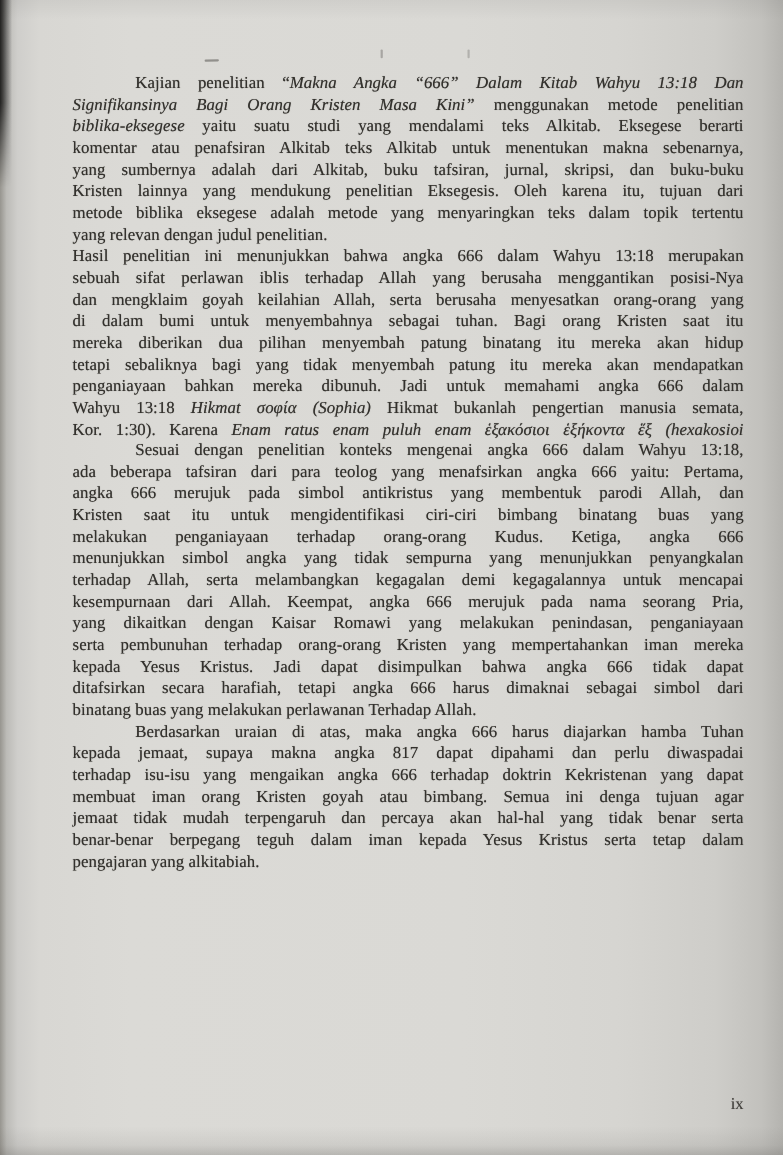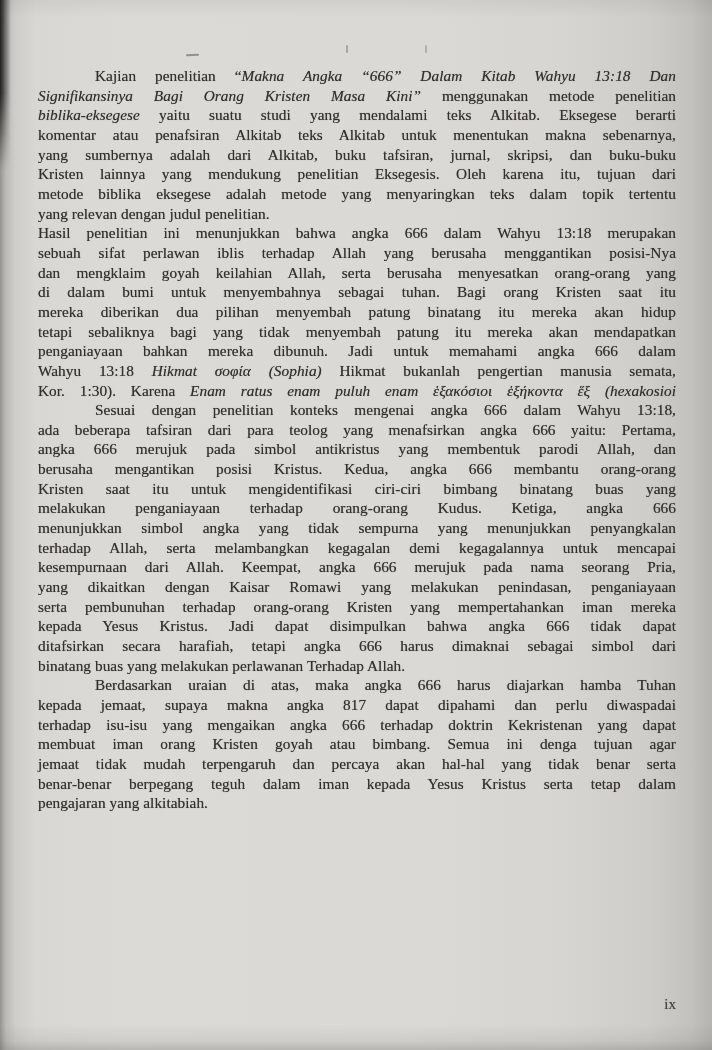--- a/index.html
+++ b/index.html
@@ -26,20 +26,21 @@
   }
   .textblock {
     position:absolute; left:38px; top:66px; width:638px;
     font-size:15.3px; line-height:19.65px;
     letter-spacing:0.05px;
     text-shadow:0 0 0.7px rgba(51,49,45,0.65);
   }
   .line {
     text-align:justify;
     text-align-last:justify;
+    margin-left:28px;
     -moz-text-align-last:justify;
   }
   .line.last {
     text-align-last:left;
     -moz-text-align-last:left;
   }
   .line.ind { text-indent:57px; }
   .it { font-style:italic; }
   .pagenum {
     position:absolute; left:0; top:996px; width:676px;
@@ -74,21 +75,20 @@
       <div class="line"><span>dan mengklaim goyah keilahian Allah, serta berusaha menyesatkan orang-orang yang</span></div>
       <div class="line"><span>di dalam bumi untuk menyembahnya sebagai tuhan. Bagi orang Kristen saat itu</span></div>
       <div class="line"><span>mereka diberikan dua pilihan menyembah patung binatang itu mereka akan hidup</span></div>
       <div class="line"><span>tetapi sebaliknya bagi yang tidak menyembah patung itu mereka akan mendapatkan</span></div>
       <div class="line"><span>penganiayaan bahkan mereka dibunuh. Jadi untuk memahami angka 666 dalam</span></div>
       <div class="line"><span>Wahyu 13:18 </span><span class="it">Hikmat σοφία (Sophia)</span><span> Hikmat bukanlah pengertian manusia semata,</span></div>
       <div class="line"><span>Kor. 1:30). Karena </span><span class="it">Enam ratus enam puluh enam ἑξακόσιοι ἑξήκοντα ἕξ (hexakosioi</span></div>
       <div class="line ind"><span>Sesuai dengan penelitian konteks mengenai angka 666 dalam Wahyu 13:18,</span></div>
       <div class="line"><span>ada beberapa tafsiran dari para teolog yang menafsirkan angka 666 yaitu: Pertama,</span></div>
       <div class="line"><span>angka 666 merujuk pada simbol antikristus yang membentuk parodi Allah, dan</span></div>
-      <div class="line"><span>berusaha mengantikan posisi Kristus. Kedua, angka 666 membantu orang-orang</span></div>
       <div class="line"><span>Kristen saat itu untuk mengidentifikasi ciri-ciri bimbang binatang buas yang</span></div>
       <div class="line"><span>melakukan penganiayaan terhadap orang-orang Kudus. Ketiga, angka 666</span></div>
       <div class="line"><span>menunjukkan simbol angka yang tidak sempurna yang menunjukkan penyangkalan</span></div>
       <div class="line"><span>terhadap Allah, serta melambangkan kegagalan demi kegagalannya untuk mencapai</span></div>
       <div class="line"><span>kesempurnaan dari Allah. Keempat, angka 666 merujuk pada nama seorang Pria,</span></div>
       <div class="line"><span>yang dikaitkan dengan Kaisar Romawi yang melakukan penindasan, penganiayaan</span></div>
       <div class="line"><span>serta pembunuhan terhadap orang-orang Kristen yang mempertahankan iman mereka</span></div>
       <div class="line"><span>kepada Yesus Kristus. Jadi dapat disimpulkan bahwa angka 666 tidak dapat</span></div>
       <div class="line"><span>ditafsirkan secara harafiah, tetapi angka 666 harus dimaknai sebagai simbol dari</span></div>
       <div class="line last"><span>binatang buas yang melakukan perlawanan Terhadap Allah.</span></div>

